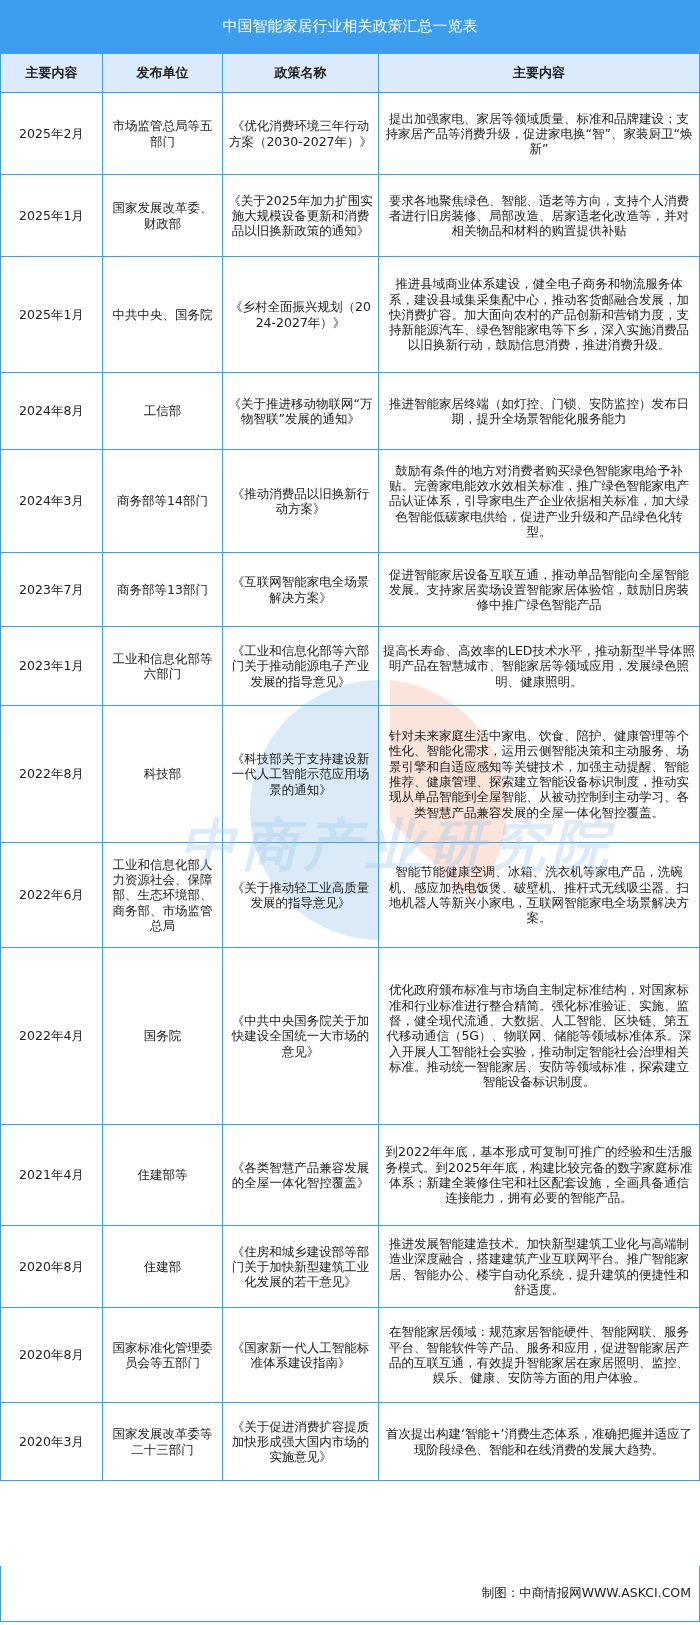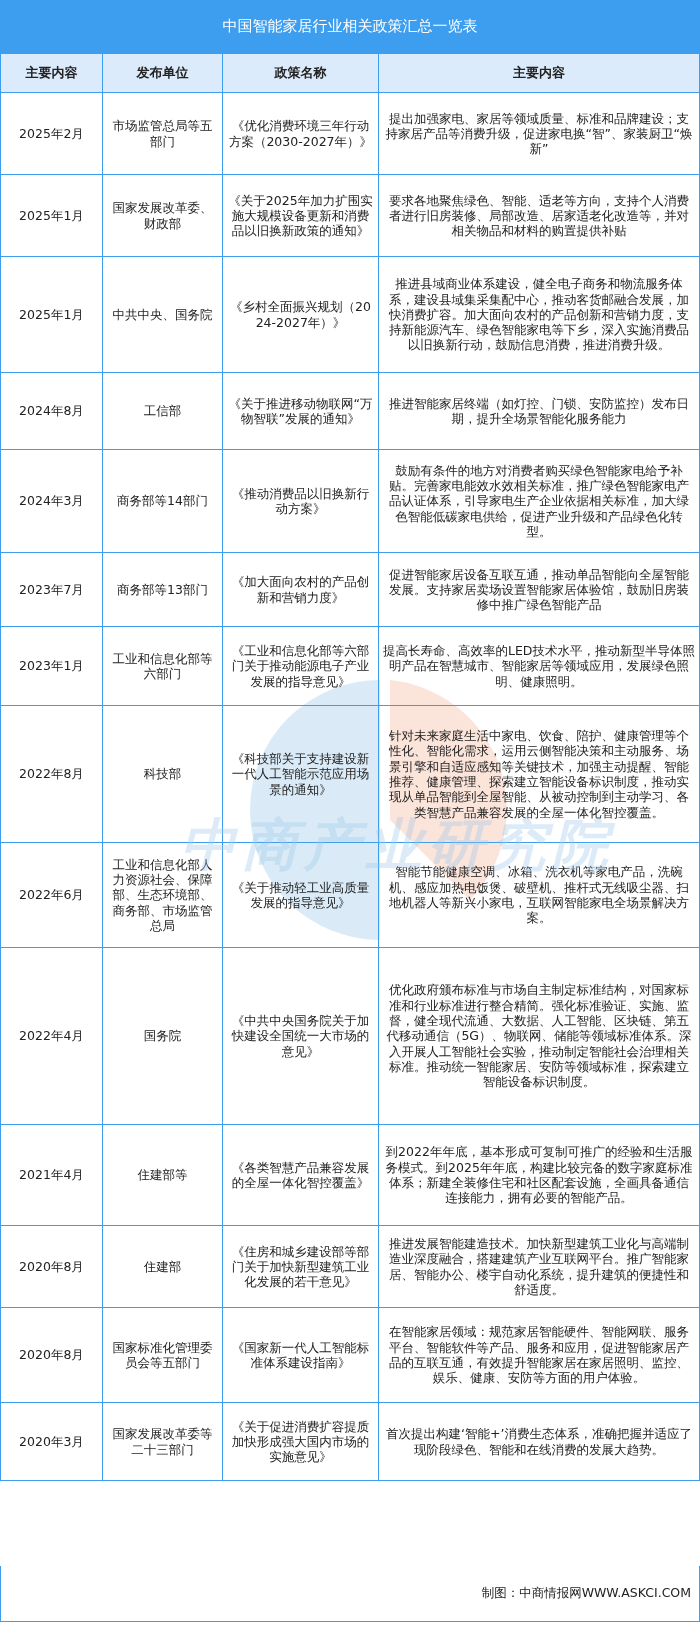--- a/index.html
+++ b/index.html
@@ -80,21 +80,21 @@
     </tr>
     <tr style="height:103px">
       <td>2024年3月</td>
       <td>商务部等14部门</td>
       <td>《推动消费品以旧换新行动方案》</td>
       <td class="content">鼓励有条件的地方对消费者购买绿色智能家电给予补贴。完善家电能效水效相关标准，推广绿色智能家电产品认证体系，引导家电生产企业依据相关标准，加大绿色智能低碳家电供给，促进产业升级和产品绿色化转型。</td>
     </tr>
     <tr style="height:74px">
       <td>2023年7月</td>
       <td>商务部等13部门</td>
-      <td>《加大面向农村的产品创新和营销力度》</td>
+      <td>《互联网智能家电全场景解决方案》</td>
       <td class="content">促进智能家居设备互联互通，推动单品智能向全屋智能发展。支持家居卖场设置智能家居体验馆，鼓励旧房装修中推广绿色智能产品</td>
     </tr>
     <tr style="height:79px">
       <td>2023年1月</td>
       <td>工业和信息化部等六部门</td>
       <td>《工业和信息化部等六部门关于推动能源电子产业发展的指导意见》</td>
       <td class="content">提高长寿命、高效率的LED技术水平，推动新型半导体照明产品在智慧城市、智能家居等领域应用，发展绿色照明、健康照明。</td>
     </tr>
     <tr style="height:137px">
       <td>2022年8月</td>

